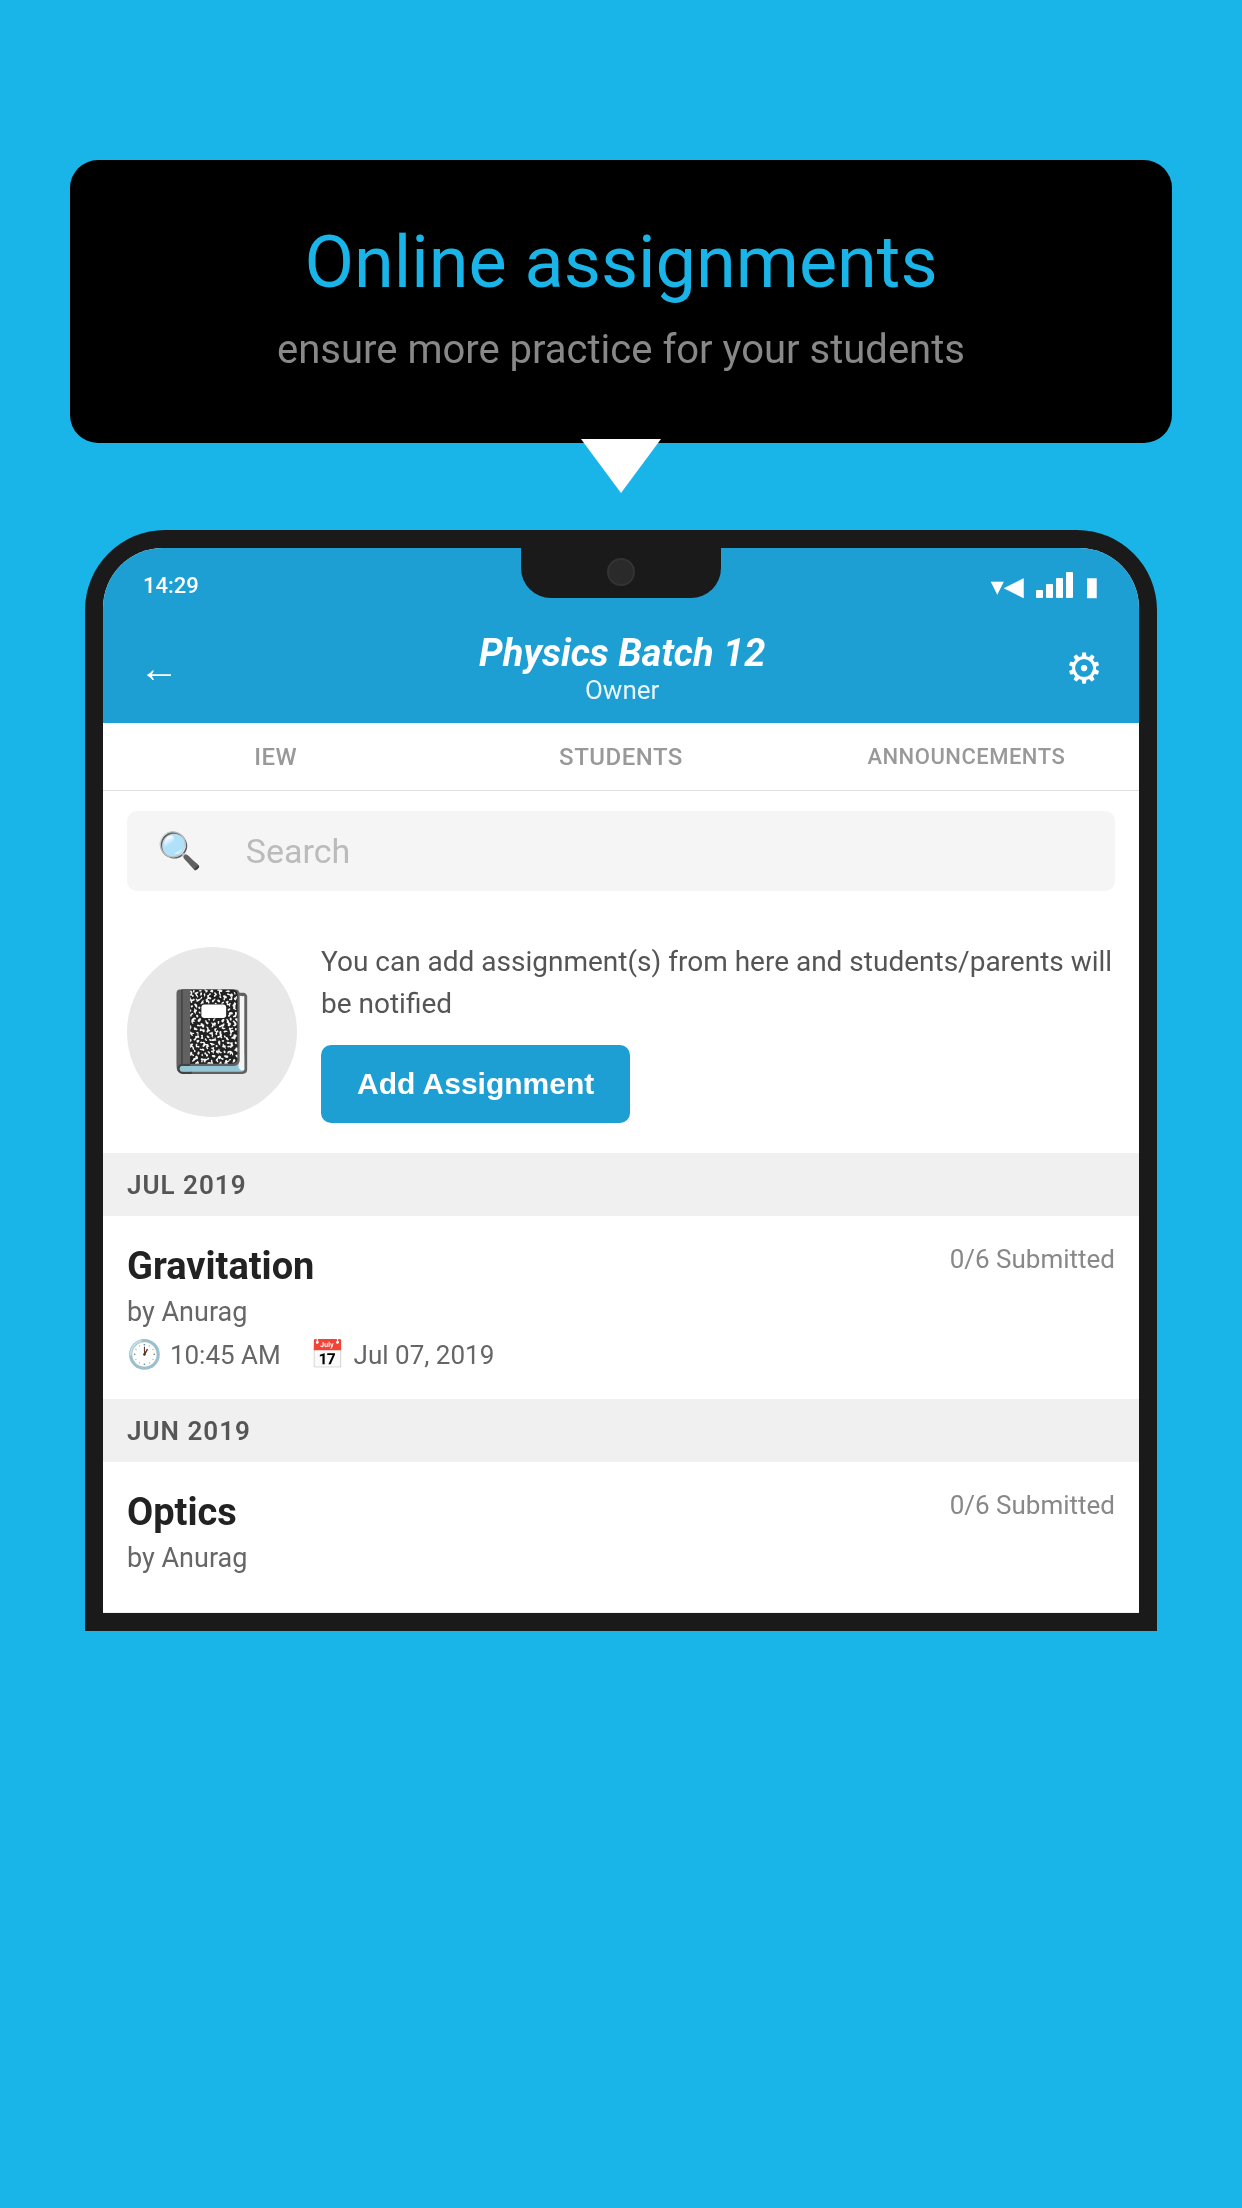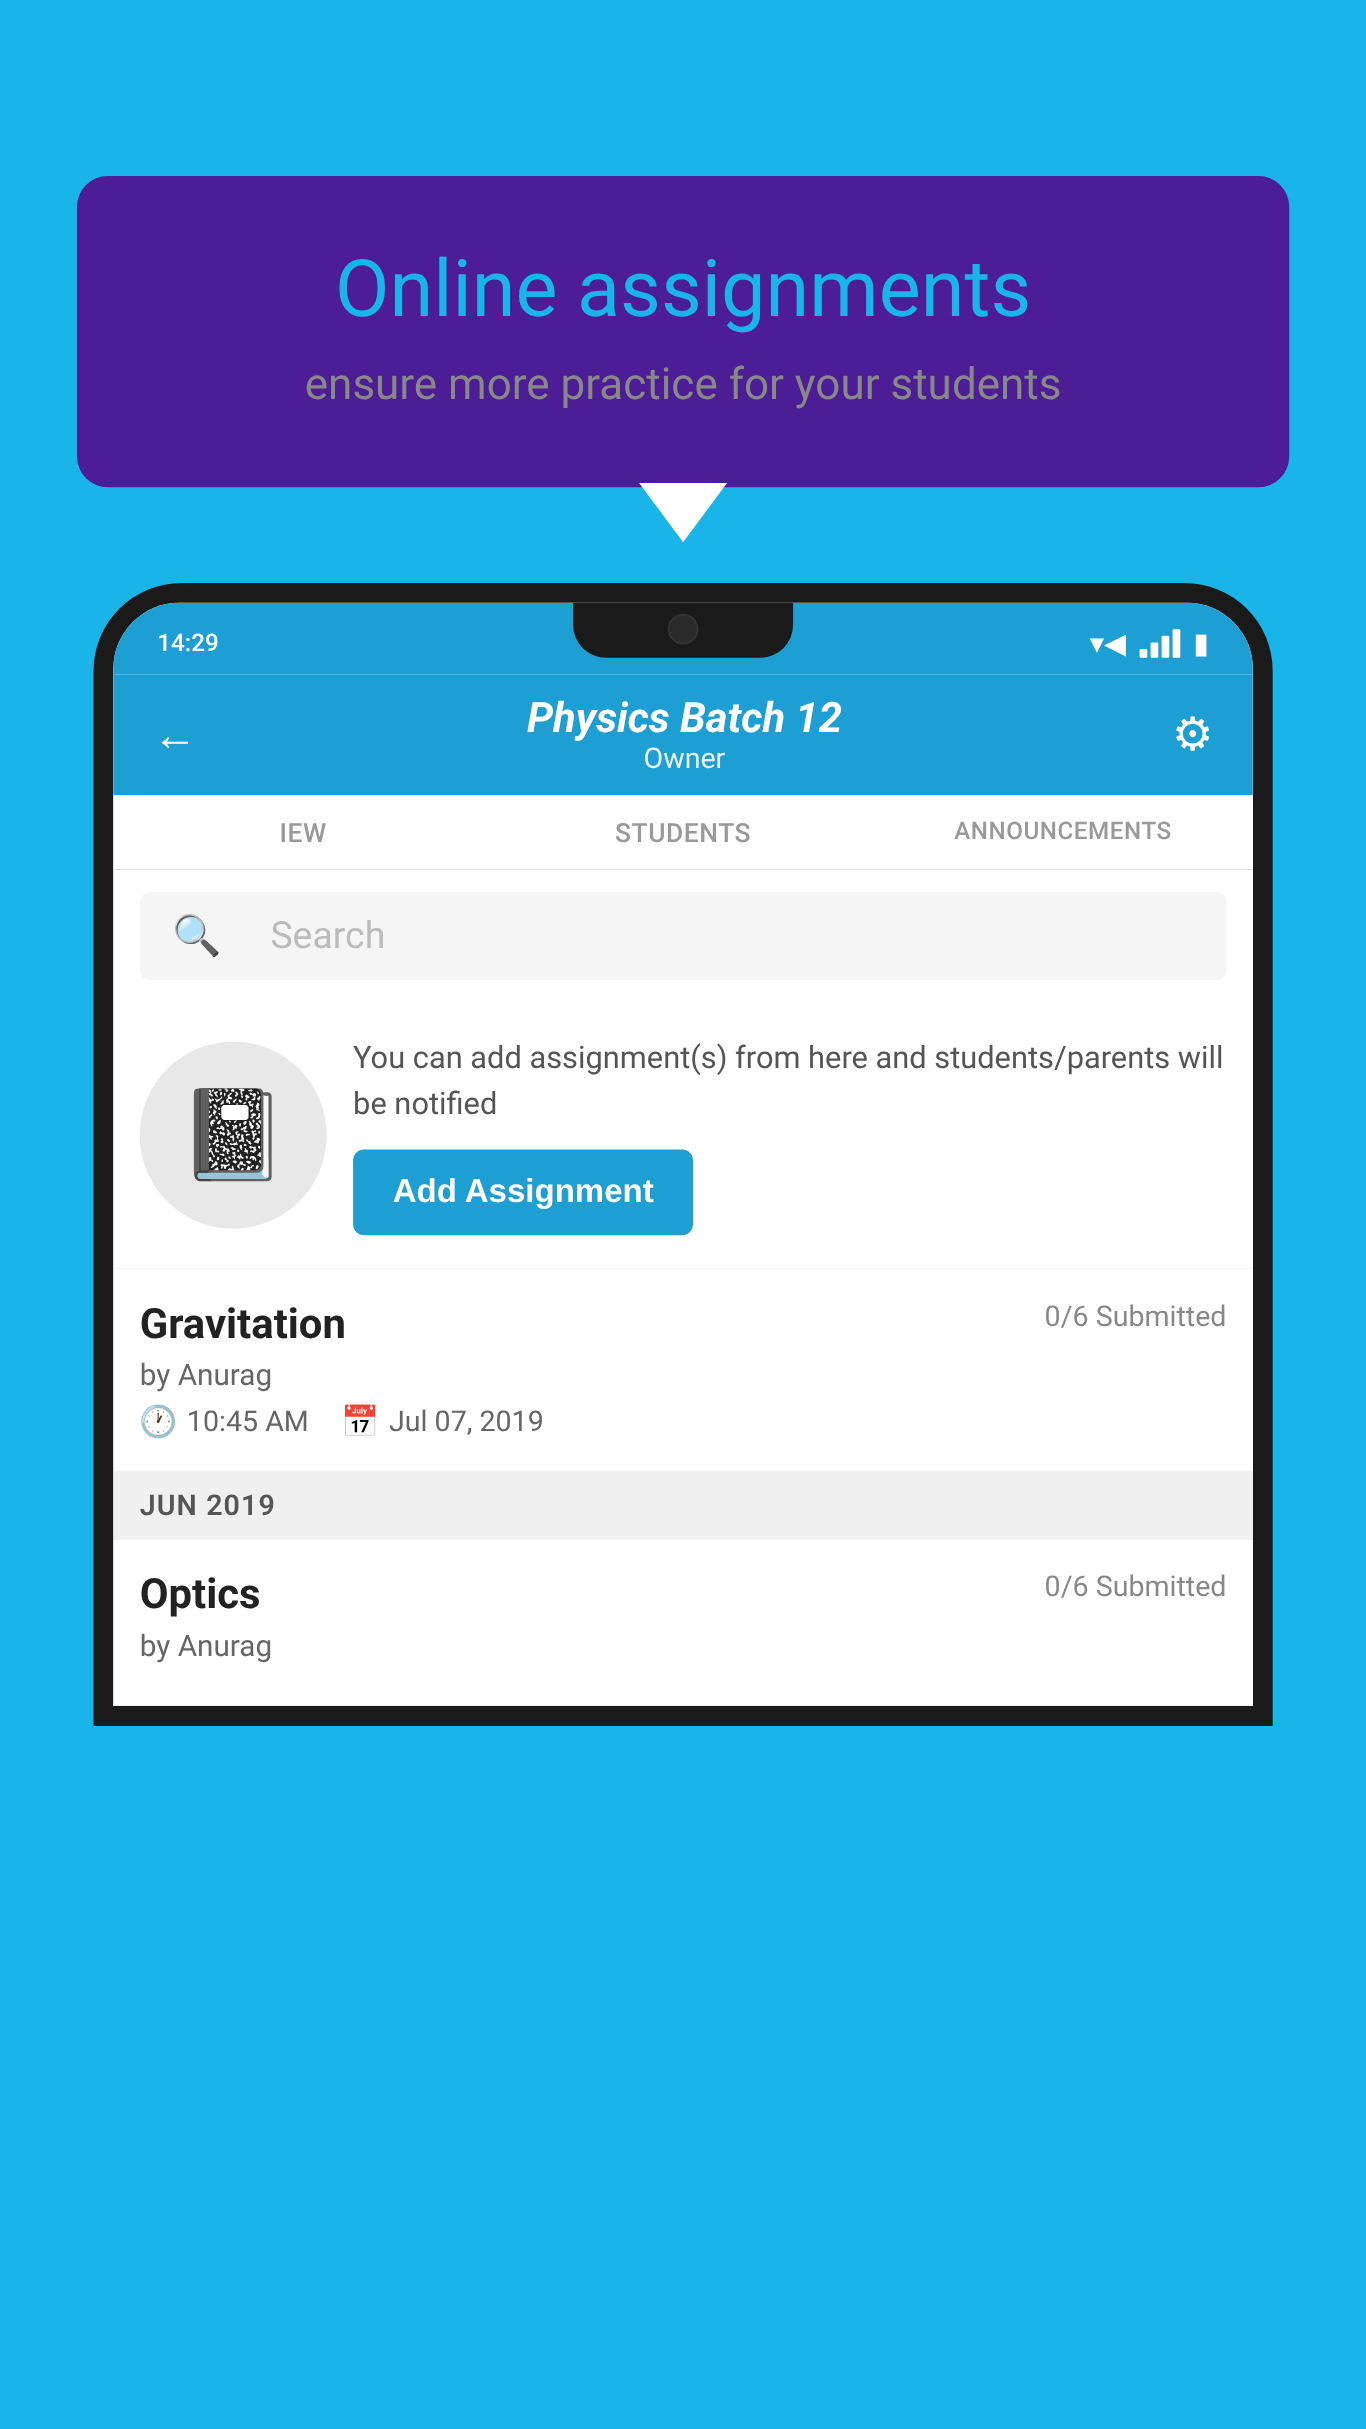--- a/index.html
+++ b/index.html
@@ -15,21 +15,21 @@
 
     
     .speech-bubble-area {
       position: absolute;
       top: 160px;
       left: 70px;
       right: 70px;
     }
 
     .speech-bubble {
-      background: #4c1d95;
+      background: #000000;
       border-radius: 28px;
       padding: 60px 70px 70px 70px;
       position: relative;
     }
 
     .speech-bubble::after {
       content: '';
       position: absolute;
       bottom: -50px;
       left: 50%;
@@ -416,20 +416,21 @@
       <div class="promo-section">
         <div class="promo-icon-circle">
           <span class="notebook-icon">📓</span>
         </div>
         <div class="promo-content">
           <div class="promo-text">You can add assignment(s) from here and students/parents will be notified</div>
           <button class="add-assignment-btn">Add Assignment</button>
         </div>
       </div>
 
+      <div class="section-header">JUL 2019</div>
 
       <div class="assignment-item">
         <div class="assignment-row1">
           <span class="assignment-name">Gravitation</span>
           <span class="assignment-submitted">0/6 Submitted</span>
         </div>
         <div class="assignment-by">by Anurag</div>
         <div class="assignment-meta">
           <div class="meta-item">
             <span class="meta-icon">🕐</span>

